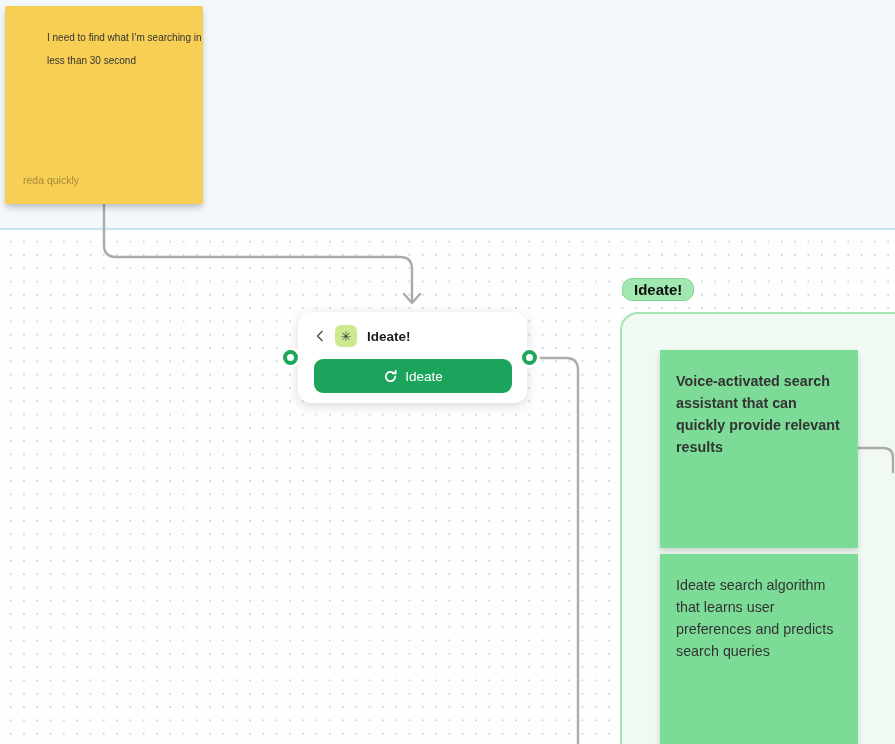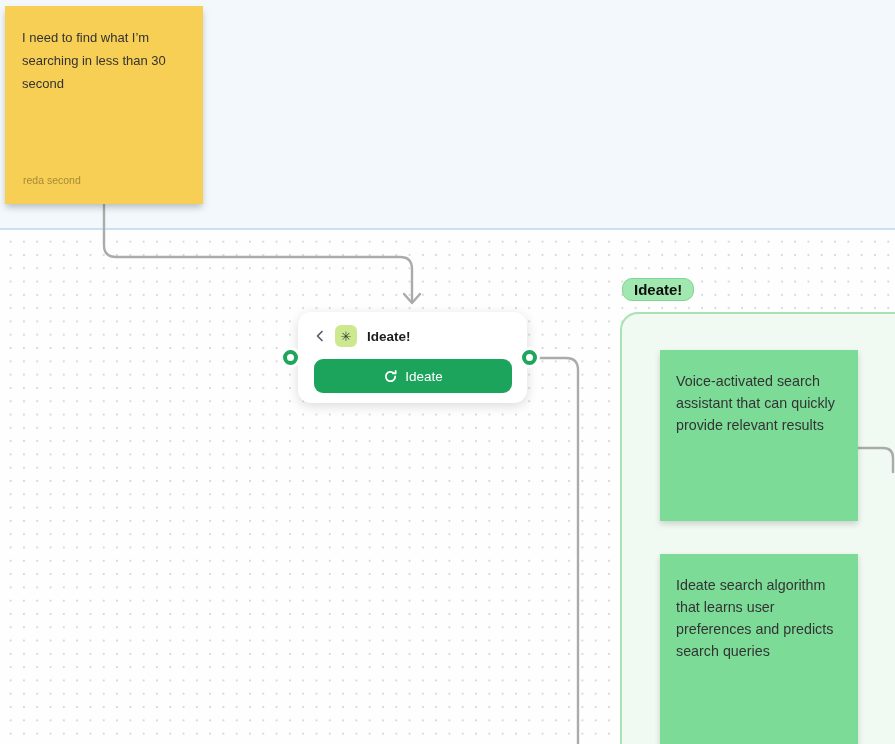--- a/index.html
+++ b/index.html
@@ -19,21 +19,21 @@
     background-size:13.3px 13.3px;background-position:4px 5px;
   }
   
   .connectors{position:absolute;left:0;top:0;z-index:3;}
   
   .sticky-yellow{
     position:absolute;left:5px;top:6px;width:198px;height:198px;
     background:#F7CF54;box-shadow:0 4px 7px -1px rgba(0,0,0,0.25);
     box-sizing:border-box;padding:20px 17px;z-index:4;
   }
-  .sticky-yellow .txt{font-size:13px;line-height:23px;color:#333;width:172px;}
+  .sticky-yellow .txt{font-size:10px;line-height:23px;color:#333;width:172px;margin-left:25px;}
   .sticky-yellow .author{
     position:absolute;left:18px;bottom:18px;font-size:10.5px;color:rgba(40,35,10,0.4);
   }
   
   .widget-card{
     position:absolute;left:298px;top:312px;width:229px;height:91px;
     background:#fff;border-radius:13px;box-shadow:0 3px 12px rgba(0,0,0,0.14);
     z-index:5;box-sizing:border-box;
   }
   .widget-head{display:flex;align-items:center;gap:10px;padding:13px 0 0 17px;}
@@ -69,21 +69,21 @@
     position:absolute;left:620px;top:312px;width:470px;height:620px;
     background:#F0FAF2;border:2px solid #A7E3B3;border-radius:18px;
     box-sizing:border-box;z-index:2;
   }
   
   .sticky-idea{
     position:absolute;width:198px;background:#7CDC97;z-index:4;
     box-shadow:0 3px 6px rgba(0,0,0,0.16);box-sizing:border-box;padding:20px 16px;
   }
   .sticky-idea .txt{font-size:14.3px;line-height:22px;color:#333;width:172px;}
-  .sticky-idea.first{left:660px;top:350px;height:171px;}
+  .sticky-idea.first{left:660px;top:350px;height:198px;font-weight:bold;}
   .sticky-idea.second{left:660px;top:554px;height:200px;}
 </style>
 </head>
 <body>
 
 <div class="stage">
 
   <div class="top-band"></div>
   <div class="dot-layer"></div>
 
@@ -95,21 +95,21 @@
       <path d="M404,294 L412,303 L420,294"></path>
       <path d="M530,358 L566,358 Q578,358 578,370 L578,744"></path>
       <path d="M858,448 L883,448 Q893,448 893,458 L893,472"></path>
     </g>
   </svg>
 
   <div class="ideate-badge">Ideate!</div>
 
   <div class="sticky-yellow">
     <div class="txt">I need to find what I’m searching in less than 30 second</div>
-    <div class="author">reda second</div>
+    <div class="author">reda quickly</div>
   </div>
 
   <div class="sticky-idea first">
     <div class="txt">Voice-activated search assistant that can quickly provide relevant results</div>
   </div>
 
   <div class="sticky-idea second">
     <div class="txt">Ideate search algorithm that learns user preferences and predicts search queries</div>
   </div>
 

